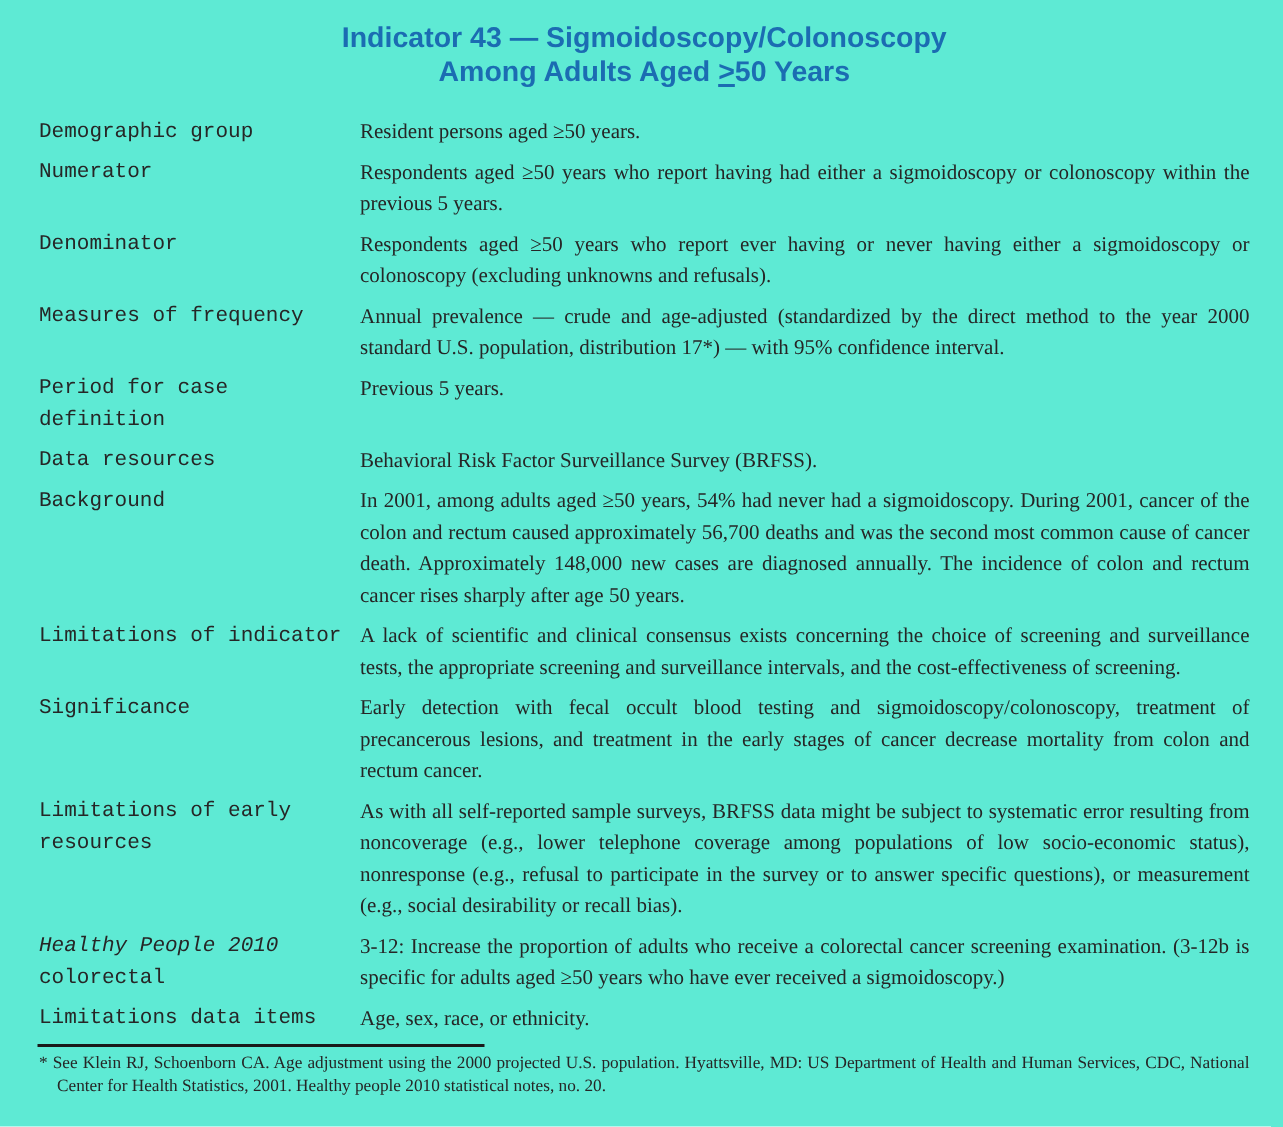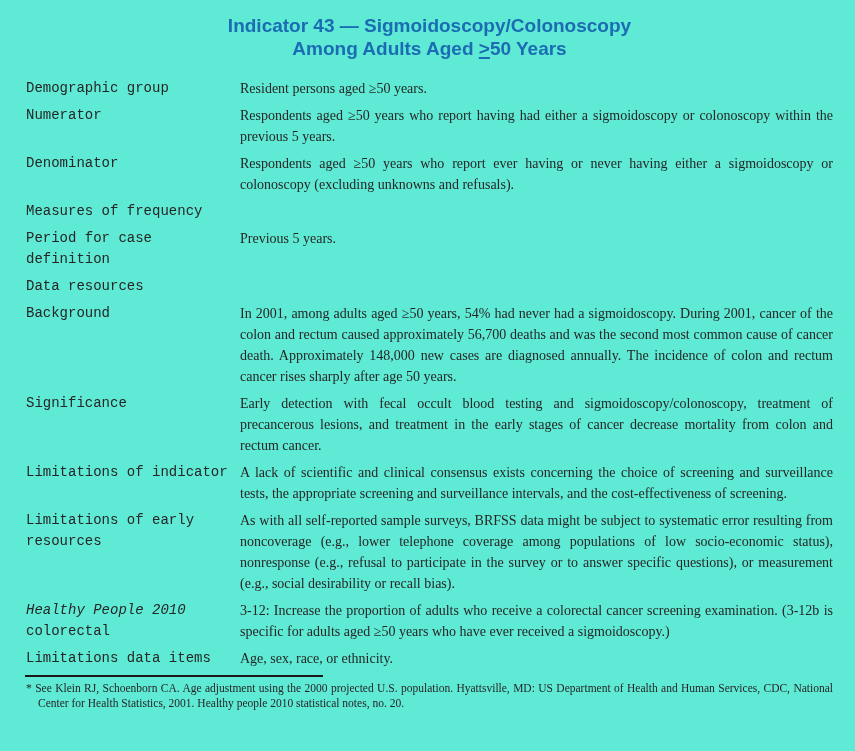--- a/index.html
+++ b/index.html
@@ -83,44 +83,46 @@
       <div class="row-value">Respondents aged ≥50 years who report having had either a sigmoidoscopy or colonoscopy within the previous 5 years.</div>
     </div>
 
     <div class="row">
       <div class="row-label">Denominator</div>
       <div class="row-value">Respondents aged ≥50 years who report ever having or never having either a sigmoidoscopy or colonoscopy (excluding unknowns and refusals).</div>
     </div>
 
     <div class="row">
       <div class="row-label">Measures of frequency</div>
+      <div class="row-value">Annual prevalence — crude and age-adjusted (standardized by the direct method to the year 2000 standard U.S. population, distribution 17*) — with 95% confidence interval.</div>
     </div>
 
     <div class="row">
       <div class="row-label">Period for case definition</div>
       <div class="row-value">Previous 5 years.</div>
     </div>
 
     <div class="row">
       <div class="row-label">Data resources</div>
+      <div class="row-value">Behavioral Risk Factor Surveillance Survey (BRFSS).</div>
     </div>
 
     <div class="row">
       <div class="row-label">Background</div>
       <div class="row-value">In 2001, among adults aged ≥50 years, 54% had never had a sigmoidoscopy. During 2001, cancer of the colon and rectum caused approximately 56,700 deaths and was the second most common cause of cancer death. Approximately 148,000 new cases are diagnosed annually. The incidence of colon and rectum cancer rises sharply after age 50 years.</div>
     </div>
 
     <div class="row">
-      <div class="row-label">Significance</div>
-      <div class="row-value">Early detection with fecal occult blood testing and sigmoidoscopy/colonoscopy, treatment of precancerous lesions, and treatment in the early stages of cancer decrease mortality from colon and rectum cancer.</div>
+      <div class="row-label">Limitations of indicator</div>
+      <div class="row-value">A lack of scientific and clinical consensus exists concerning the choice of screening and surveillance tests, the appropriate screening and surveillance intervals, and the cost-effectiveness of screening.</div>
     </div>
 
     <div class="row">
-      <div class="row-label">Limitations of indicator</div>
-      <div class="row-value">A lack of scientific and clinical consensus exists concerning the choice of screening and surveillance tests, the appropriate screening and surveillance intervals, and the cost-effectiveness of screening.</div>
+      <div class="row-label">Significance</div>
+      <div class="row-value">Early detection with fecal occult blood testing and sigmoidoscopy/colonoscopy, treatment of precancerous lesions, and treatment in the early stages of cancer decrease mortality from colon and rectum cancer.</div>
     </div>
 
     <div class="row">
       <div class="row-label">Limitations of early resources</div>
       <div class="row-value">As with all self-reported sample surveys, BRFSS data might be subject to systematic error resulting from noncoverage (e.g., lower telephone coverage among populations of low socio-economic status), nonresponse (e.g., refusal to participate in the survey or to answer specific questions), or measurement (e.g., social desirability or recall bias).</div>
     </div>
 
     <div class="row">
       <div class="row-label"><i>Healthy People 2010</i><span> colorectal</span></div>
       <div class="row-value">3-12: Increase the proportion of adults who receive a colorectal cancer screening examination. (3-12b is specific for adults aged ≥50 years who have ever received a sigmoidoscopy.)</div>

